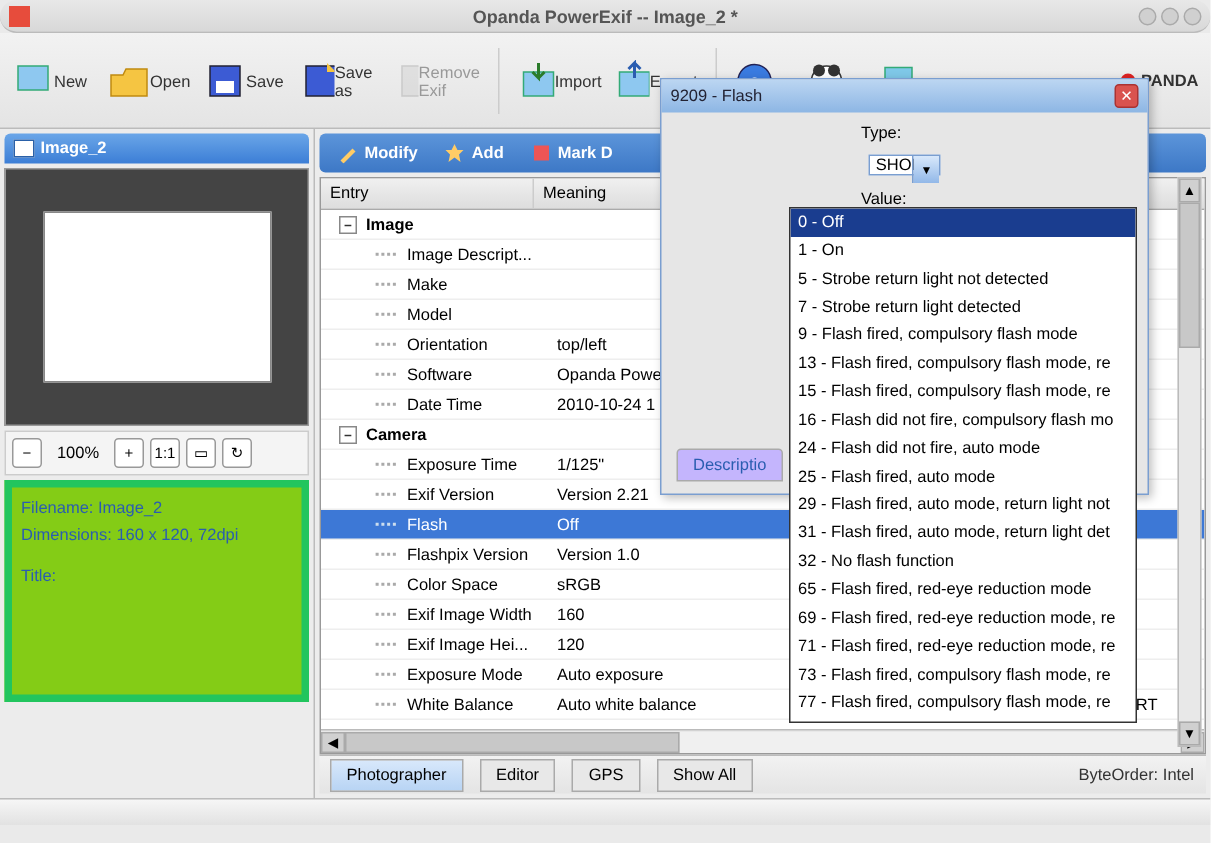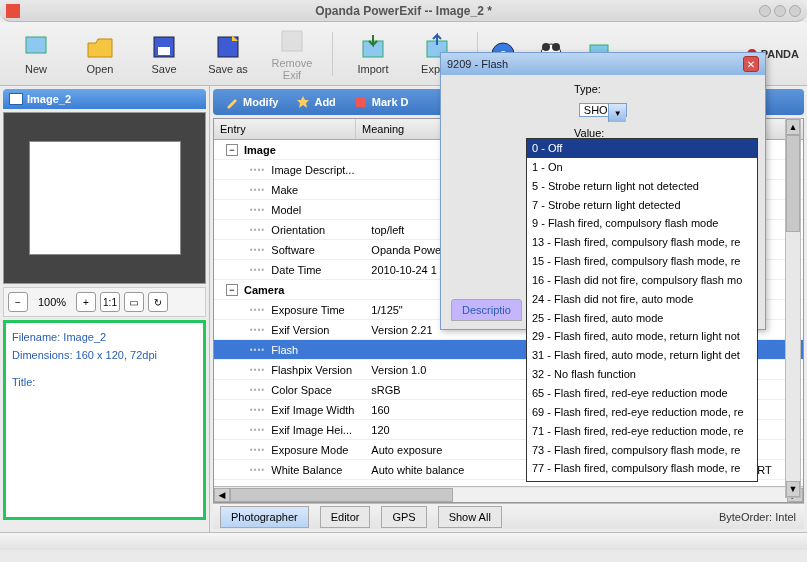--- a/index.html
+++ b/index.html
@@ -5,39 +5,39 @@
 * { box-sizing: border-box; margin: 0; padding: 0; font-family: Arial, sans-serif; font-size: 11px; }
 body { background: #eaeaea; width: 807px; height: 562px; overflow: hidden; position: relative; }
 
 .titlebar { height: 22px; background: linear-gradient(#e8e8e8,#d8d8d8); display:flex; align-items:center; justify-content:center; position:relative; border-bottom:1px solid #bbb;border-radius:11px; }
 .titlebar .title { color:#555; font-weight:bold; font-size:12px; }
 .titlebar .winctl { position:absolute; right:6px; display:flex; gap:3px; }
 .winctl span { width:12px; height:12px; border-radius:6px; background:#d0d0d0; border:1px solid #aaa; }
 .titlebar .appicon { position:absolute; left:6px; width:14px; height:14px; background:#e74c3c; }
 
 .toolbar { height:64px; background:linear-gradient(#f2f2f2,#e4e4e4); display:flex; align-items:center; padding:4px 8px; gap:8px; border-bottom:1px solid #bbb; }
-.tool { display:flex; flex-direction:column; align-items:center; width:56px; cursor:pointer;text-align:center; }
+.tool { display:flex; flex-direction:row; align-items:center; width:56px; cursor:pointer; }
 .tool .ticon { width:28px; height:28px; }
 .tool .lbl { margin-top:2px; color:#333; font-size:11px; }
 .tool.disabled .lbl { color:#999; }
 .tool.disabled .ticon { opacity:0.4; }
 .sep { width:1px; height:44px; background:#ccc; margin:0 4px; }
 .brand { margin-left:auto; font-weight:bold; color:#333; font-size:14px; display:flex; align-items:center; gap:4px; }
 .brand .dot { width:10px; height:10px; background:#d22; border-radius:5px; }
 
 .main { display:flex; height:446px; }
 .sidebar { width:210px; background:#ececec; border-right:1px solid #bbb; display:flex; flex-direction:column; padding:3px; gap:3px; }
 .thumb-hdr { background:linear-gradient(#6aa6e8,#3c7ed6); color:#fff; padding:4px 6px; border-radius:4px 4px 0 0; font-weight:bold; display:flex; align-items:center; gap:4px; }
 .thumb-hdr .icn { width:14px; height:12px; background:#fff; border:1px solid #2960a8; }
 .thumb-box { height:172px; background:#444; display:flex; align-items:center; justify-content:center; border:1px solid #999; }
 .thumb-img { width:152px; height:114px; background:#fff; border:1px solid #888; }
 .zoom { display:flex; align-items:center; gap:4px; padding:4px; background:#f4f4f4; border:1px solid #ccc; }
 .zoom button { width:20px; height:20px; border:1px solid #999; background:#fff; border-radius:3px; cursor:pointer; display:flex; align-items:center; justify-content:center; font-size:10px; }
 .zoom .pct { flex:0 0 40px; text-align:center; }
-.meta { background:#ffffff; border:3px solid #22c55e; padding:6px; height:200px; color:#2a5db0; line-height:1.6; }
+.meta { background:#84cc16; border:5px solid #22c55e; padding:6px; height:148px; color:#2a5db0; line-height:1.6; }
 
 .content { flex:1; display:flex; flex-direction:column; background:#ececec; padding:3px; }
 .edtoolbar { height:26px; background:linear-gradient(#5c95da,#3d78c6); border-radius:4px; display:flex; align-items:center; padding:0 4px; gap:2px; }
 .edtbtn { color:#fff; font-weight:bold; padding:3px 8px; display:flex; align-items:center; gap:4px; cursor:pointer; }
 .edtbtn .bicn { width:14px; height:14px; }
 
 .gridwrap { flex:1; background:#fff; border:1px solid #999; display:flex; flex-direction:column; margin-top:3px; overflow:hidden; }
 .gridhdr { display:flex; background:linear-gradient(#f0f0f0,#ddd); border-bottom:1px solid #aaa; }
 .gridhdr div { padding:4px 6px; border-right:1px solid #ccc; font-weight:normal; }
 .col-entry { width:142px; }
@@ -268,20 +268,21 @@
             <div class="cell col-meaning">1/125"</div>
           </div>
           <div class="grow item">
             <span class="dot4">▪▪▪▪</span>
             <div class="cell" style="width:100px">Exif Version</div>
             <div class="cell col-meaning">Version 2.21</div>
           </div>
           <div class="grow item sel">
             <span class="dot4">▪▪▪▪</span>
             <div class="cell" style="width:100px">Flash</div>
+            <div class="cell col-meaning">Off</div>
           </div>
           <div class="grow item">
             <span class="dot4">▪▪▪▪</span>
             <div class="cell" style="width:100px">Flashpix Version</div>
             <div class="cell col-meaning">Version 1.0</div>
           </div>
           <div class="grow item">
             <span class="dot4">▪▪▪▪</span>
             <div class="cell" style="width:100px">Color Space</div>
             <div class="cell col-meaning">sRGB</div>

